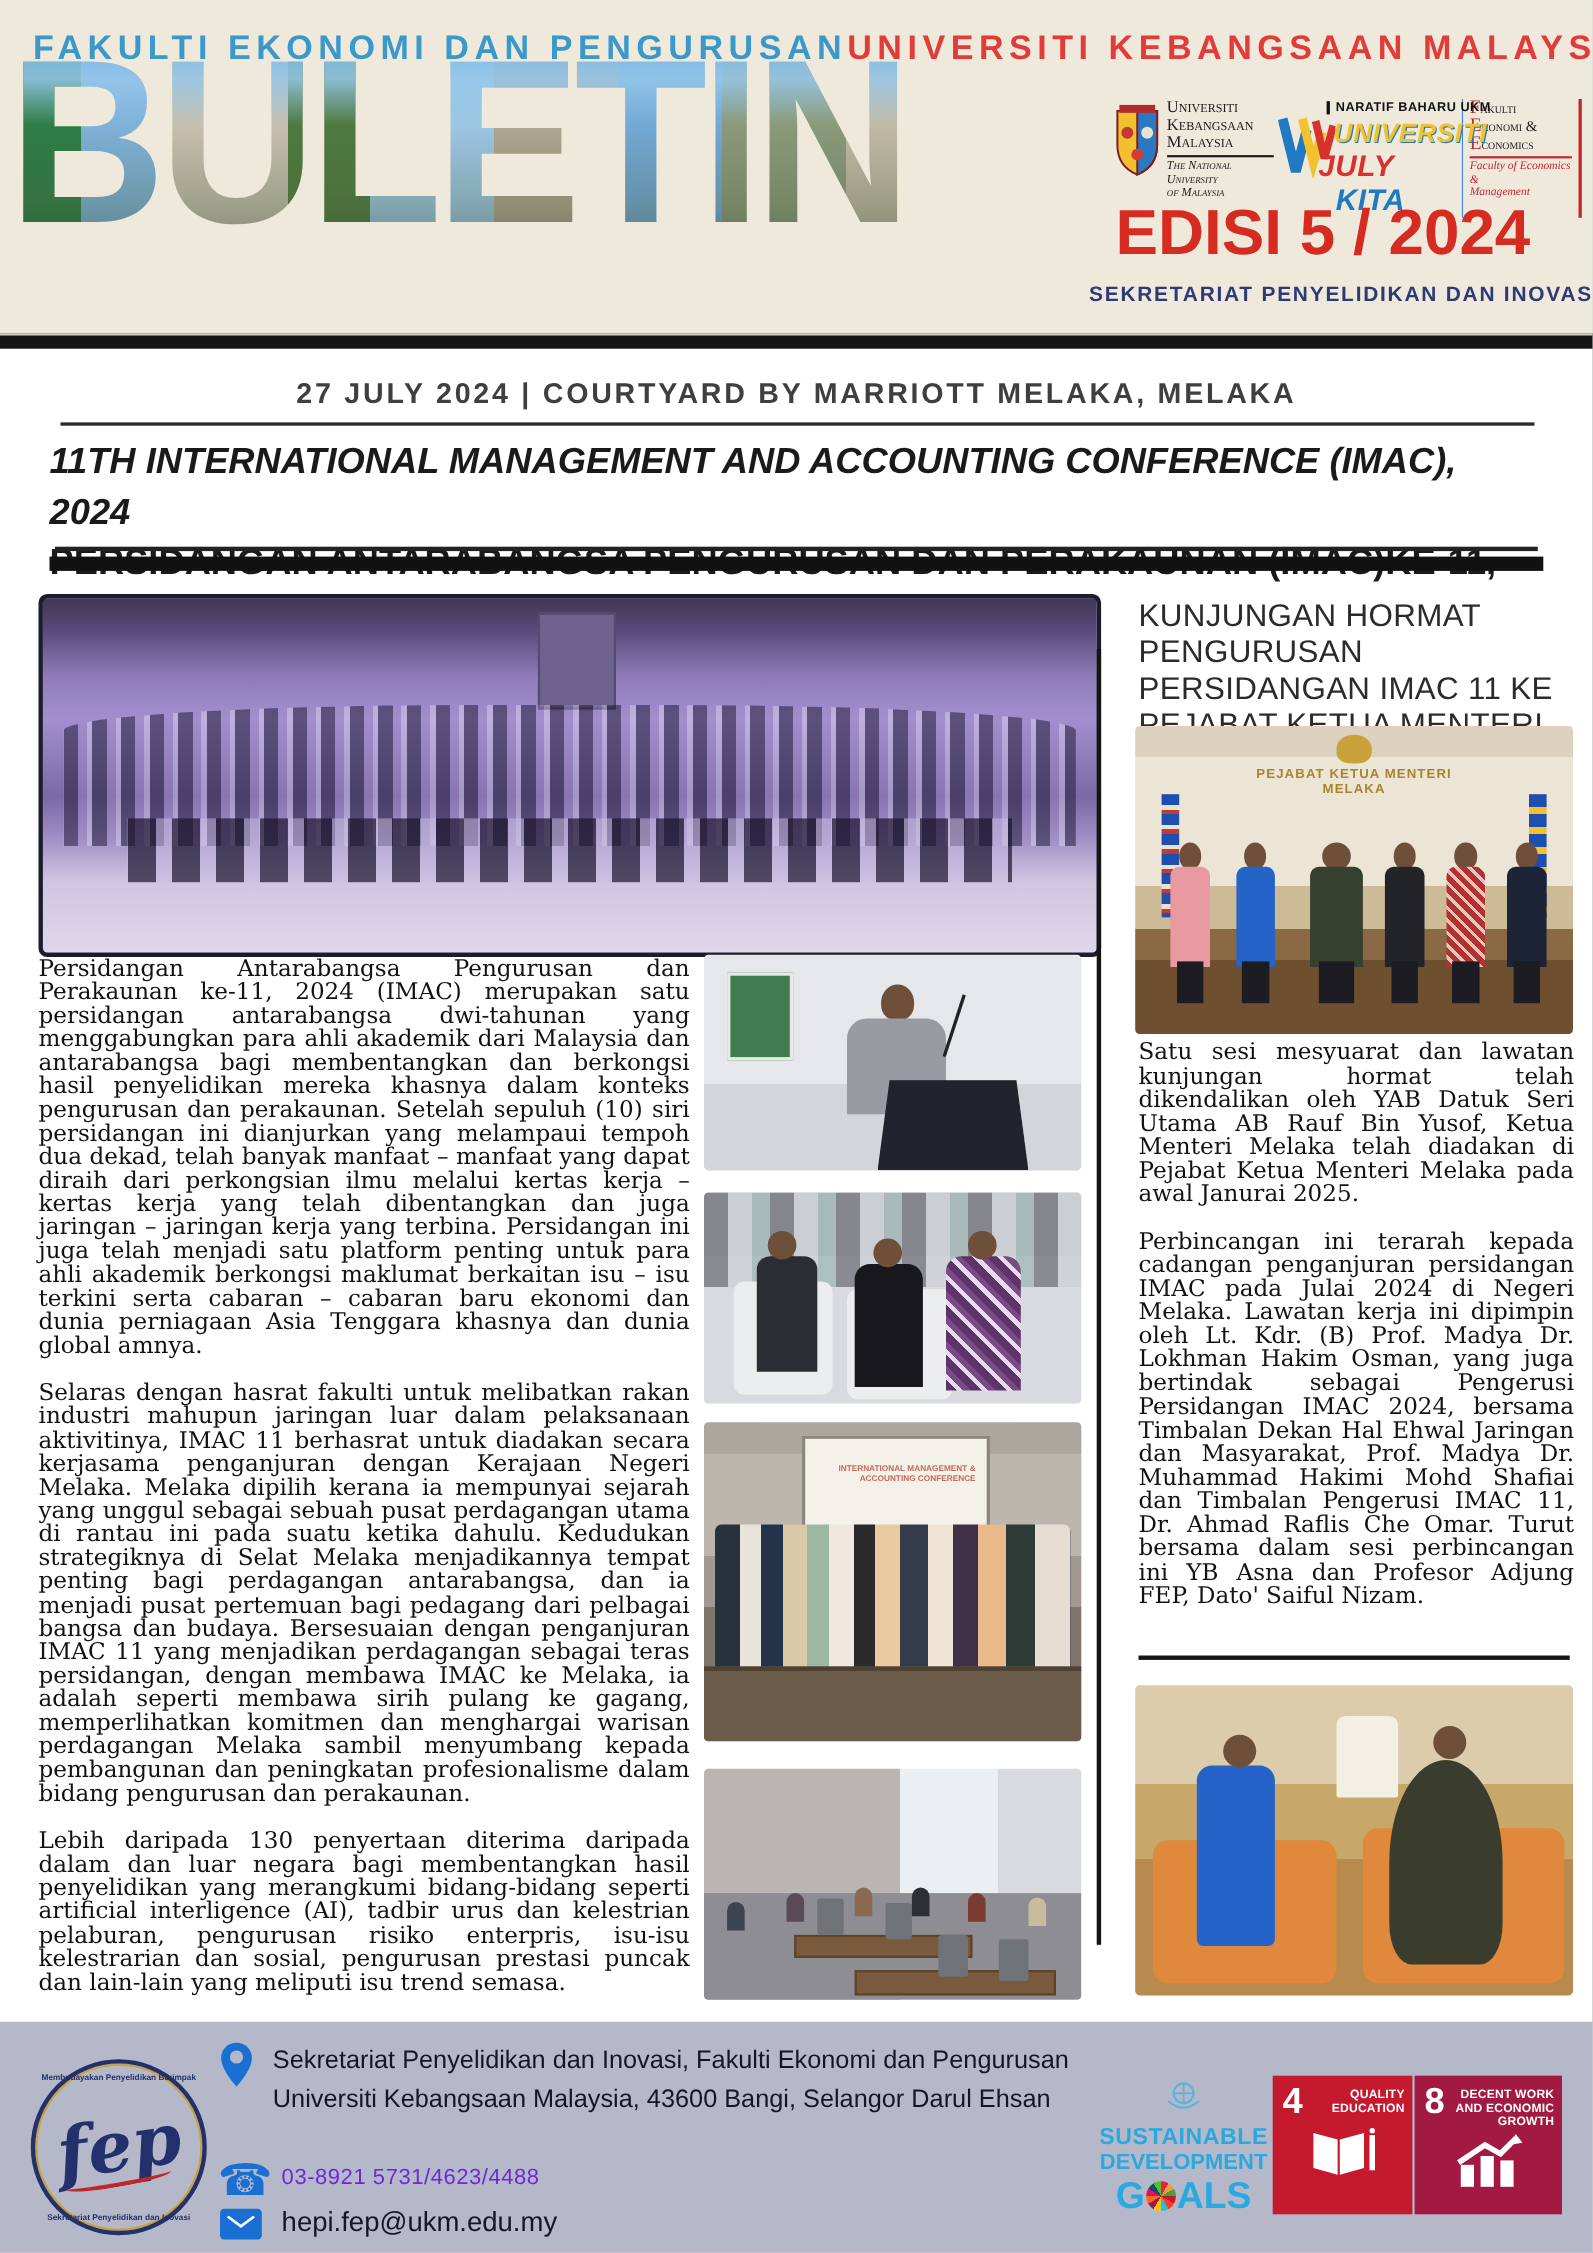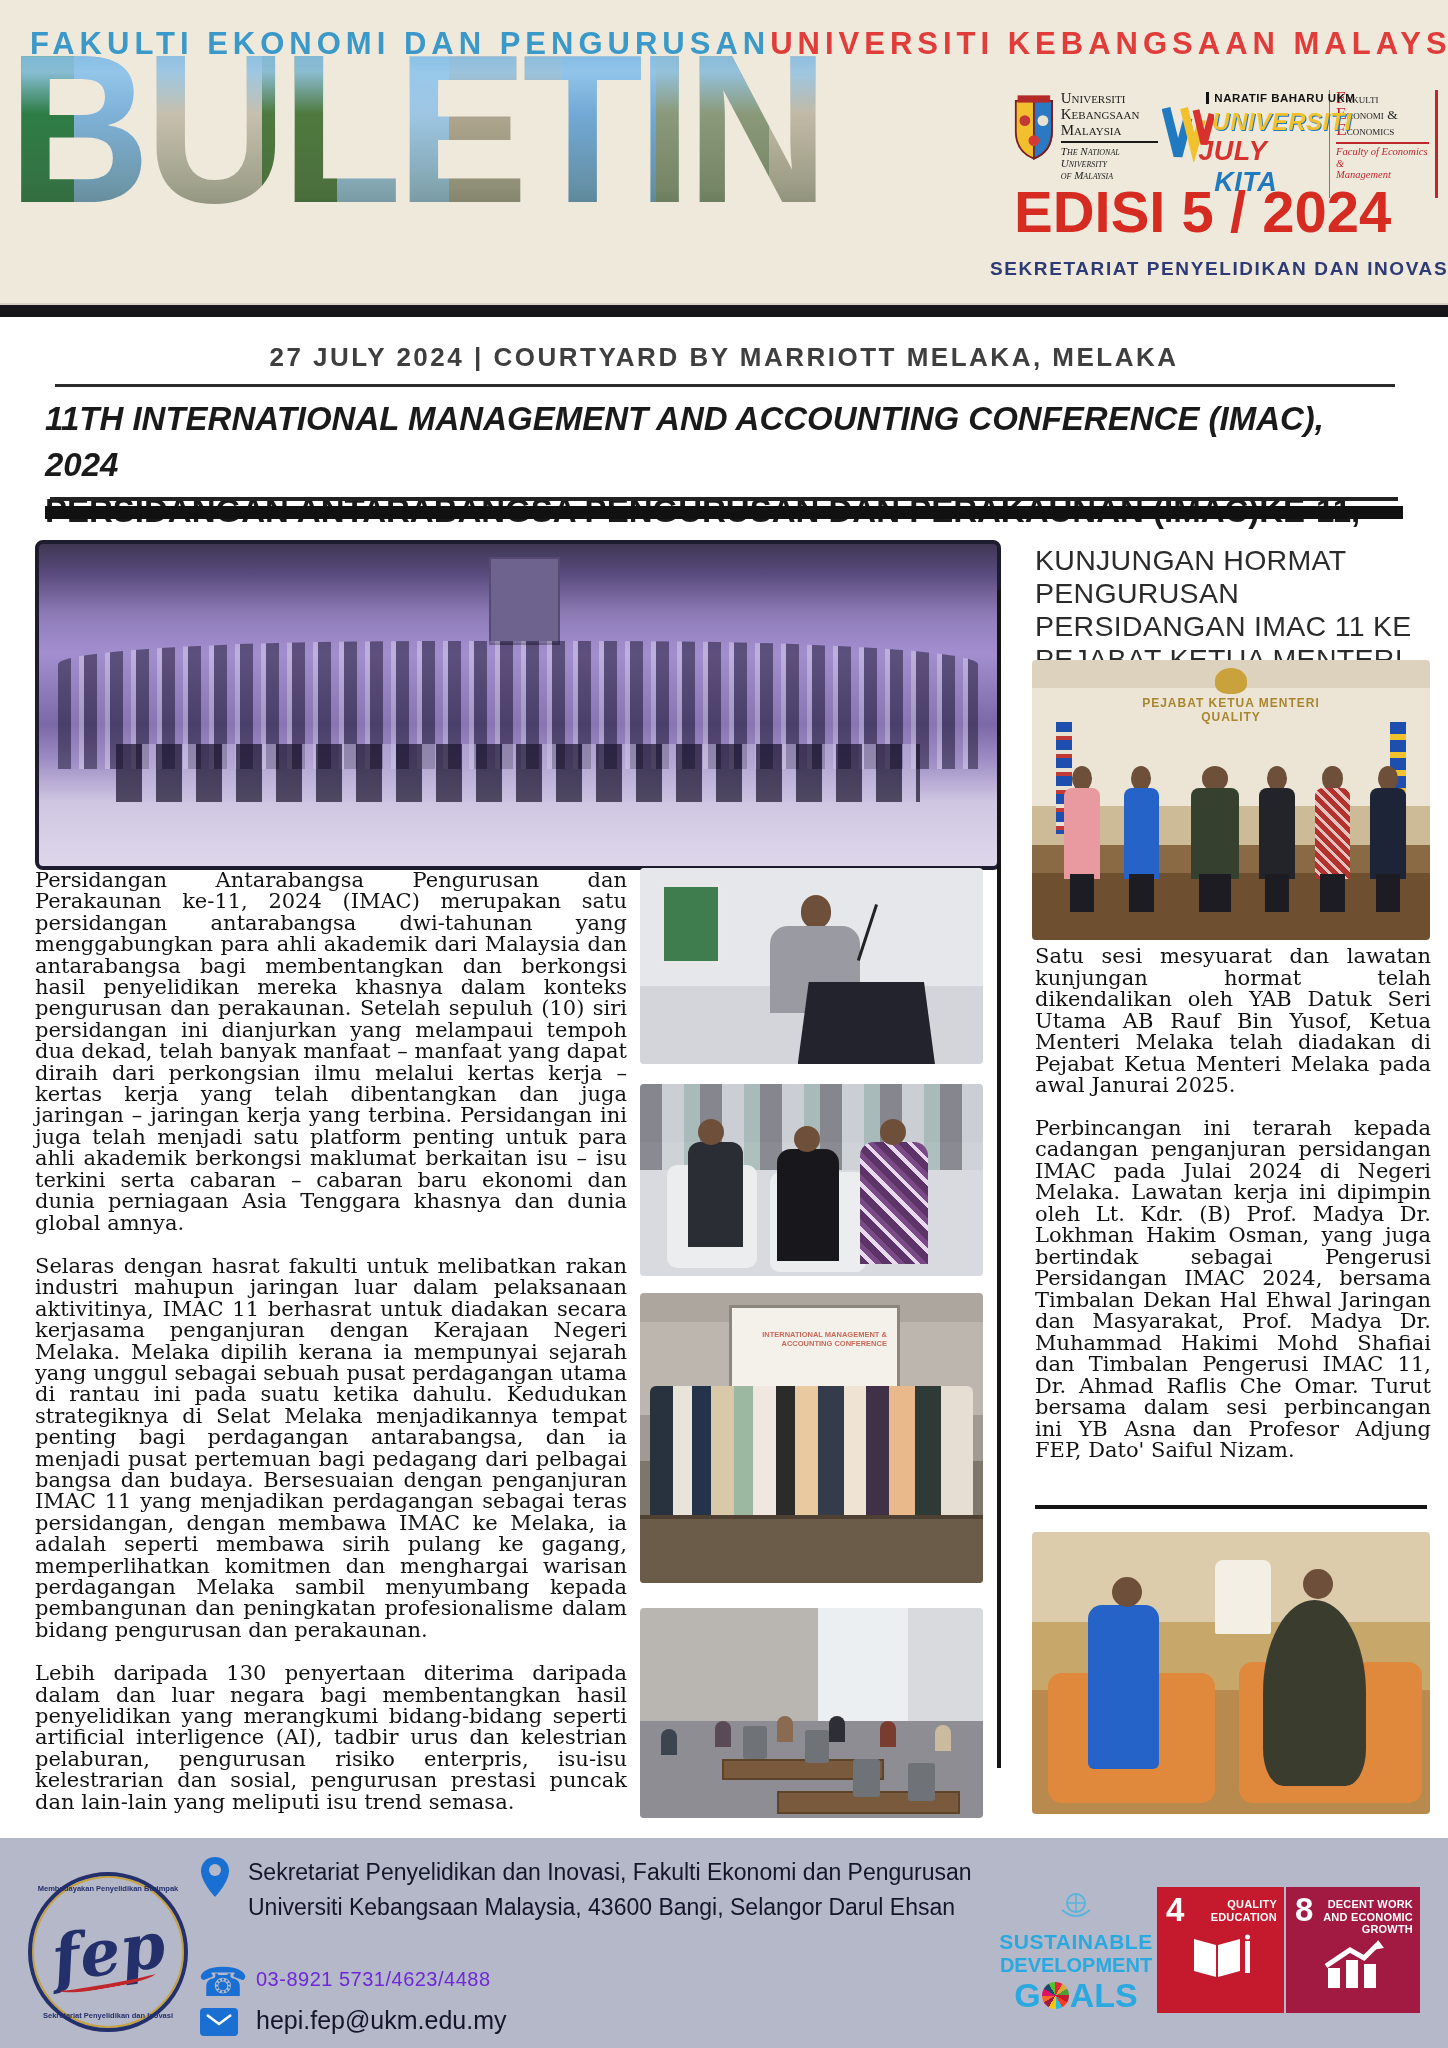--- a/index.html
+++ b/index.html
@@ -291,21 +291,21 @@
   </div>
 
   <div class="abs divider-v"></div>
 
   <div class="abs right-title">KUNJUNGAN HORMAT PENGURUSAN PERSIDANGAN IMAC 11 KE PEJABAT KETUA MENTERI MELAKA</div>
 
   <div class="abs photo photo-office">
     <div class="po-crest"></div>
     <div class="po-sign">
       <div>PEJABAT KETUA MENTERI</div>
-      <div>QUALITY</div>
+      <div>MELAKA</div>
     </div>
     <div class="po-flag" style="left:6%;background:repeating-linear-gradient(180deg,#1f4fae 0 10px,#e8e2d2 10px 14px,#c23a36 14px 18px);"></div>
     <div class="po-flag" style="right:6%;background:repeating-linear-gradient(180deg,#1f4fae 0 12px,#f2c12e 12px 18px);"></div>
     <div class="po-man" style="left:8%;">
         <div class="po-head"></div>
         <div class="po-body" style="background:#e89aa0;"></div>
         <div class="po-legs"></div>
       </div>
     <div class="po-man" style="left:23%;">
         <div class="po-head"></div>

